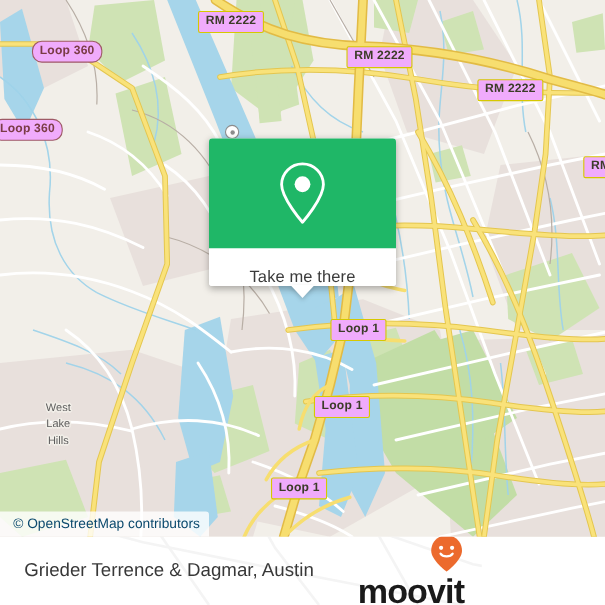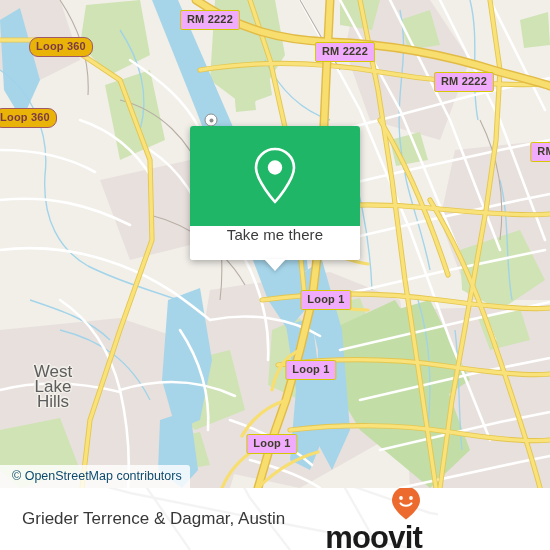--- a/index.html
+++ b/index.html
@@ -48,33 +48,33 @@
     padding: 3px 6px 4px 6px;
     box-sizing: border-box;
   }
   .shield.motorway {
     background: #f0abfc;
     border: 1.5px solid #d6c800;
     color: #3c3c28;
     border-radius: 2px;
   }
   .shield.trunk {
-    background: #eab308;
+    background: #f0abfc;
     border: 1.5px solid #9e5a66;
     color: #7a3b46;
     border-radius: 9px;
     text-align: right;
   }
 
   .place-label {
     position: absolute;
     transform: translate(-50%, -50%);
     text-align: center;
     color: #5d5d5d;
-    font-size: 17px;
+    font-size: 10px;
     line-height: 15px;
     white-space: pre-line;
     text-shadow:
       1.5px 0 #f2efe9, -1.5px 0 #f2efe9, 0 1.5px #f2efe9, 0 -1.5px #f2efe9,
       1px 1px #f2efe9, -1px 1px #f2efe9, 1px -1px #f2efe9, -1px -1px #f2efe9;
   }
 
   
   .poi-marker {
     position: absolute;
@@ -111,21 +111,21 @@
   #callout-image {
     height: 100px;
     border-radius: 3px 3px 0 0;
     display: flex;
     align-items: center;
     justify-content: center;
   }
   #callout-button {
     height: 34px;
     display: flex;
-    align-items: flex-start;
+    align-items: flex-end;
     justify-content: center;
     border-radius: 0 0 3px 3px;
     background: #ffffff;
     cursor: pointer;
   }
   #callout-button-label {
     font-size: 15px;
     color: #3b3b3b;
     letter-spacing: 0.1px;
   }

